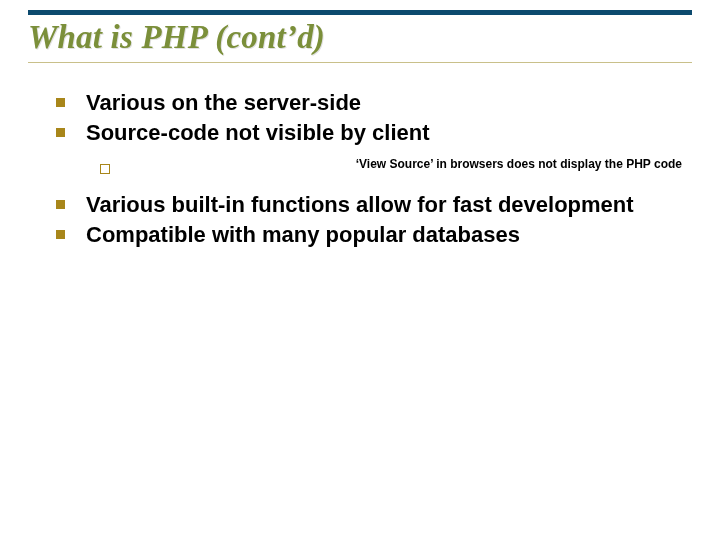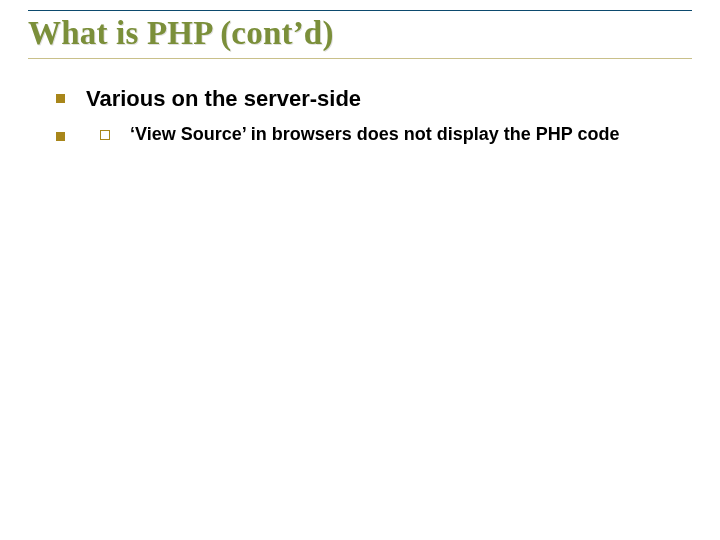--- a/index.html
+++ b/index.html
@@ -9,24 +9,25 @@
     background: #ffffff;
     font-family: Arial, "Helvetica Neue", Helvetica, sans-serif;
     overflow: hidden;
   }
   .slide {
     width: 100%;
     height: 100%;
     padding: 10px 28px 20px 28px;
   }
   .title-wrap {
-    border-top: 1px solid #0c4a6e;
+    border-top: 5px solid #0c4a6e;
     border-bottom: 1px solid #c9c08a;
     padding: 4px 0 6px 0;
     margin-bottom: 26px;
+    font-style: italic;
   }
   .title {
     font-family: "Times New Roman", Times, serif;
     font-weight: bold;
     font-size: 33px;
     color: #7b8f3a;
     text-shadow: 1px 1px 0 rgba(0,0,0,0.12);
     letter-spacing: 0.2px;
   }
   .content {
@@ -56,23 +57,24 @@
   }
   ul.level2 {
     list-style: none;
     margin: 10px 0 18px 0;
   }
   ul.level2 > li {
     position: relative;
     padding-left: 30px;
     color: #000;
     font-weight: bold;
-    font-size: 18px;
+    font-size: 12px;
     line-height: 1.28;
     margin-left: 14px;
+    text-align: right;
   }
   ul.level2 > li::before {
     content: "";
     position: absolute;
     left: 0;
     top: 7px;
     width: 8px;
     height: 8px;
     border: 1.5px solid #a8861a;
     background: transparent;
@@ -85,21 +87,28 @@
   <div class="title-wrap">
     <div class="title">What is PHP (cont’d)</div>
   </div>
 
   <div class="content">
     <ul class="level1">
       <li>
         <span>Various on the server-side</span>
       </li>
       <li>
+        <span>Source-code not visible by client</span>
         <ul class="level2">
           <li>
             <span>‘View Source’ in browsers does not display the PHP code</span>
           </li>
         </ul>
       </li>
+      <li>
+        <span>Various built-in functions allow for fast development</span>
+      </li>
+      <li>
+        <span>Compatible with many popular databases</span>
+      </li>
     </ul>
   </div>
 </div>
 
 </body></html>

